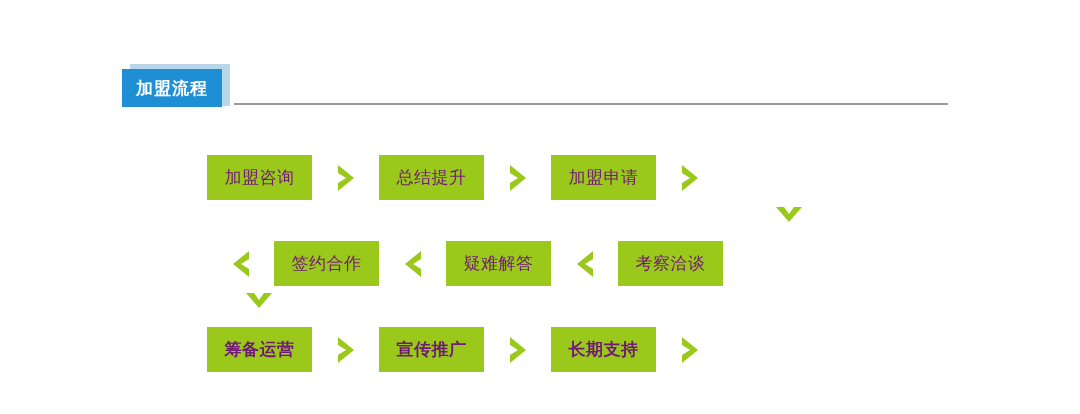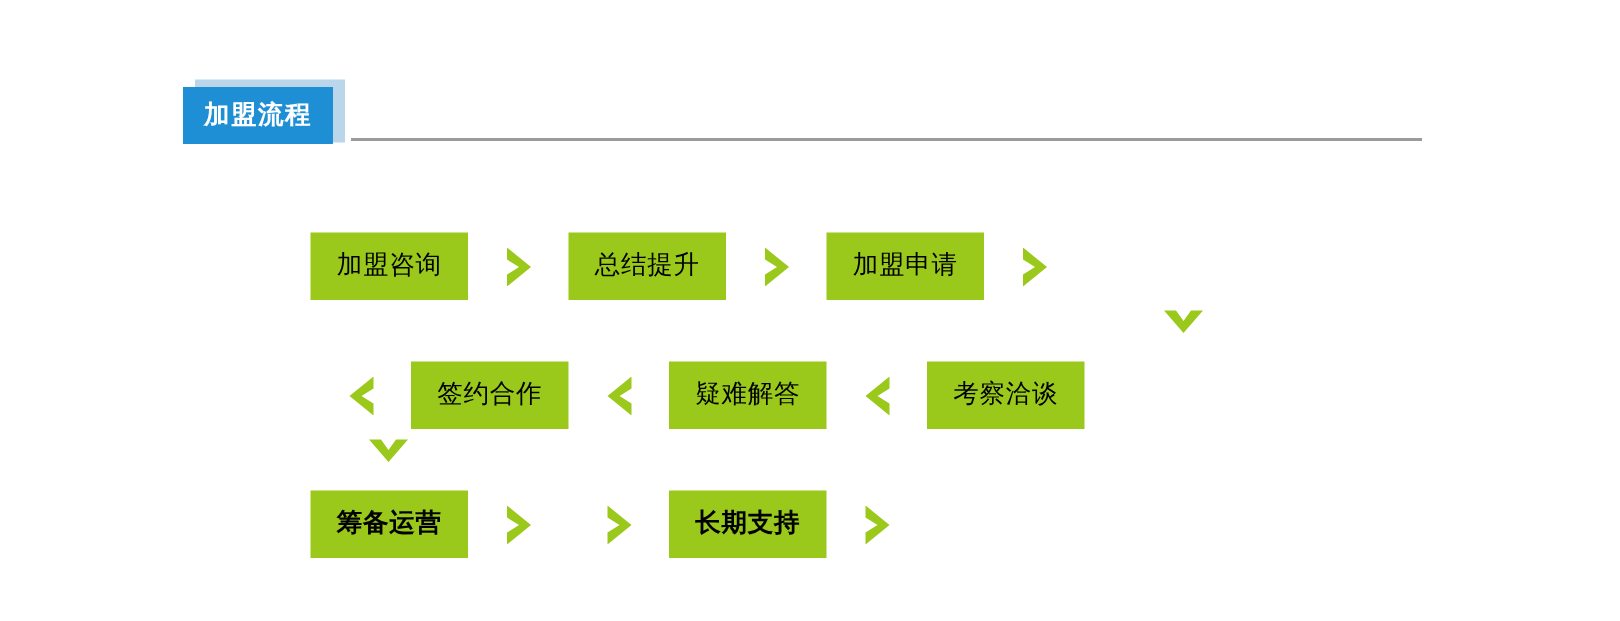--- a/index.html
+++ b/index.html
@@ -12,21 +12,21 @@
     height: 414px;
     position: relative;
     font-family: "DejaVu Sans", "Liberation Sans", sans-serif;
     overflow: hidden;
   }
 
   
   .section-header {
     position: absolute;
     left: 122px;
-    top: 53px;
+    top: 64px;
     width: 826px;
     height: 48px;
     padding-left: 44px;
   }
   .header-shadow {
     position: absolute;
     left: 8px;
     top: 0px;
     width: 100px;
     height: 42px;
@@ -77,21 +77,21 @@
   .node {
     width: 105px;
     height: 45px;
     background: #9ac91b;
     display: flex;
     align-items: center;
     justify-content: center;
     flex: 0 0 auto;
   }
   .node-label {
-    color: #000000;
+    color: #701a75;
     font-size: 17px;
     line-height: 1;
     letter-spacing: 0.5px;
   }
 
   .connector {
     width: 67px;
     height: 45px;
     flex: 0 0 auto;
     display: flex;
@@ -184,20 +184,23 @@
 
   <div class="flow-row">
     <div class="node">
       <span class="node-label">筹备运营</span>
     </div>
     <div class="connector">
       <svg class="chev" width="20" height="26" viewBox="0 0 20 26">
         <polygon points="2,0 18,13 2,26 2,18 10,13 2,8" fill="#9ac91b"></polygon>
       </svg>
     </div>
+    <div class="node">
+      <span class="node-label">宣传推广</span>
+    </div>
     <div class="connector">
       <svg class="chev" width="20" height="26" viewBox="0 0 20 26">
         <polygon points="2,0 18,13 2,26 2,18 10,13 2,8" fill="#9ac91b"></polygon>
       </svg>
     </div>
     <div class="node">
       <span class="node-label">长期支持</span>
     </div>
     <div class="connector">
       <svg class="chev" width="20" height="26" viewBox="0 0 20 26">

